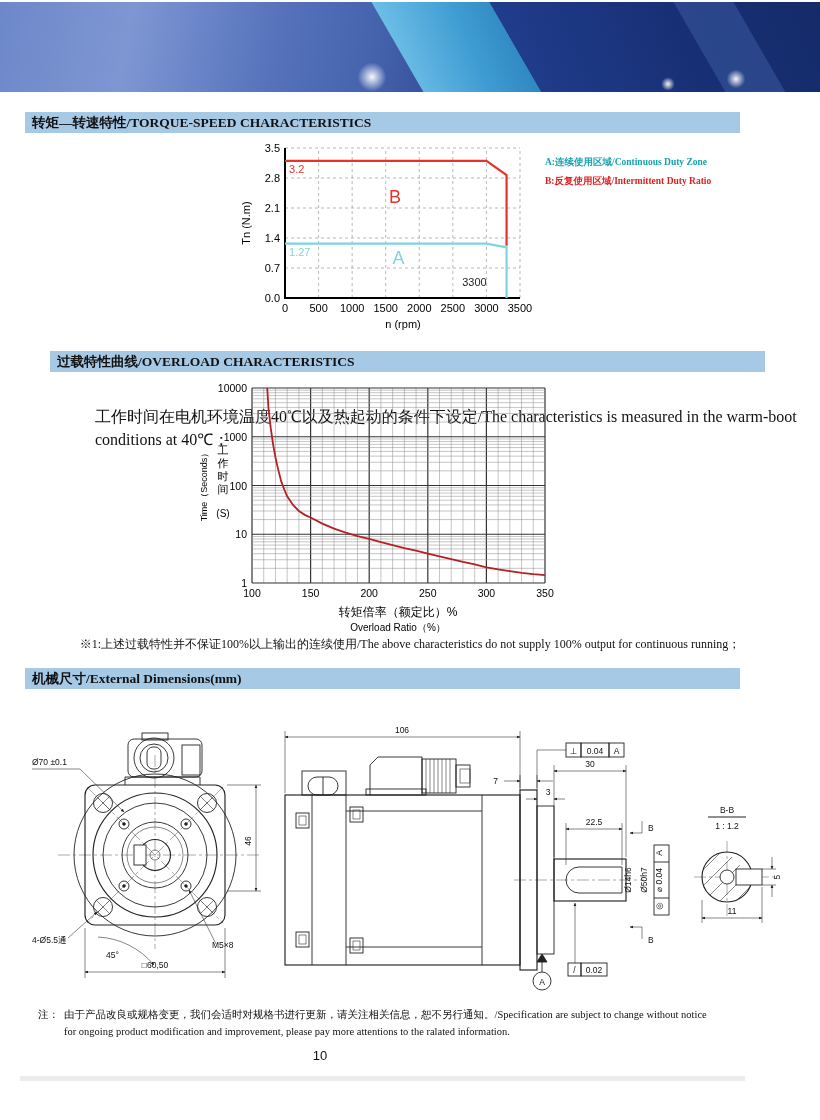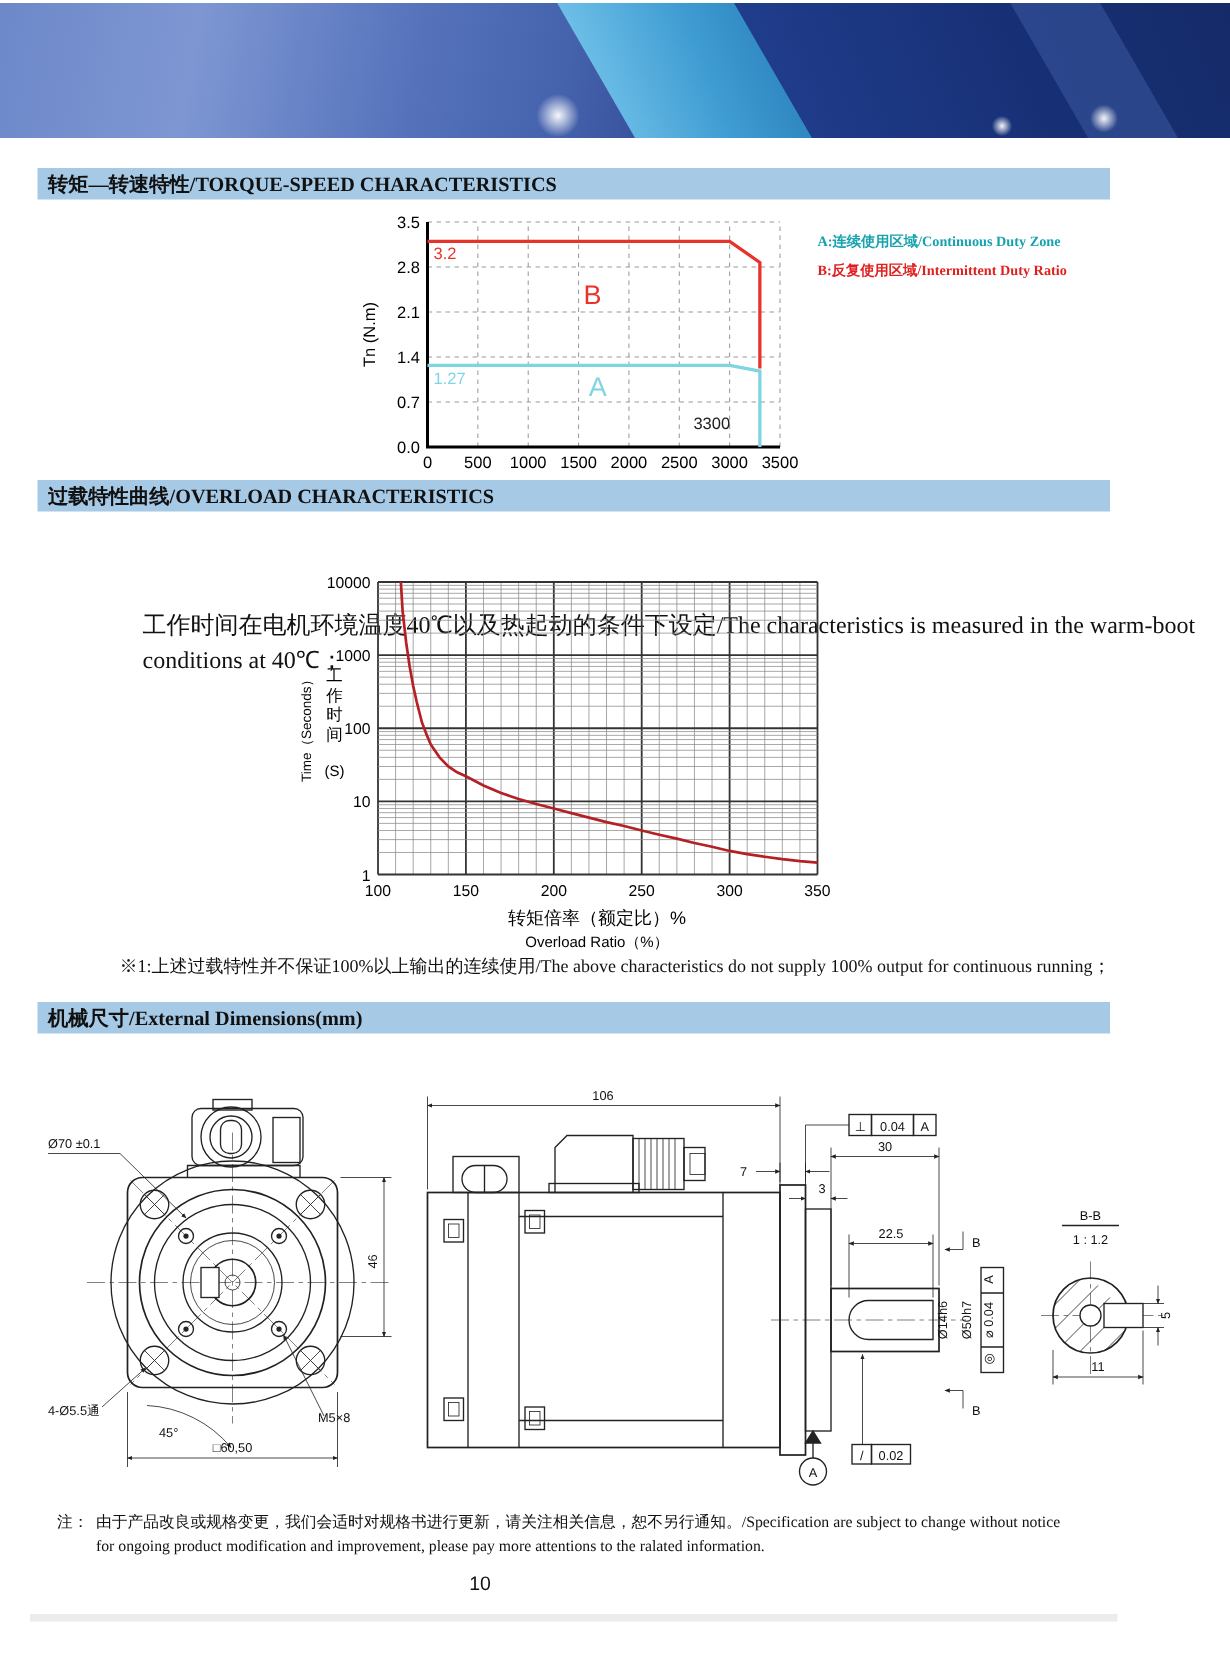--- a/index.html
+++ b/index.html
@@ -101,21 +101,21 @@
         <text x="12" y="83" text-anchor="middle" font-size="11" transform="rotate(-90 12 83)">Tn (N.m)</text>
         <text x="165" y="188" text-anchor="middle" font-size="11">n (rpm)</text>
       </svg>
   </div>
 
   <div class="legend">
     <div style="color:#17a3ae;">A:连续使用区域/Continuous Duty Zone</div>
     <div style="color:#e01f1f;">B:反复使用区域/Intermittent Duty Ratio</div>
   </div>
 
-  <div class="secbar" style="top:320px;">过载特性曲线/OVERLOAD CHARACTERISTICS</div>
+  <div class="secbar" style="top:351px;margin-left:25px;">过载特性曲线/OVERLOAD CHARACTERISTICS</div>
 
   <div class="cond">工作时间在电机环境温度40℃以及热起动的条件下设定/The characteristics is measured in the warm-boot conditions at 40℃；</div>
 
   <div id="overload-chart">
     <svg id="overload-svg" width="410" height="262" viewBox="0 0 410 262">
         <line x1="67" y1="8" x2="67" y2="203" stroke="#333" stroke-width="1.2"></line>
         <line x1="78.72" y1="8" x2="78.72" y2="203" stroke="#8a8a8a" stroke-width="0.5"></line>
         <line x1="90.44" y1="8" x2="90.44" y2="203" stroke="#8a8a8a" stroke-width="0.5"></line>
         <line x1="102.16" y1="8" x2="102.16" y2="203" stroke="#8a8a8a" stroke-width="0.5"></line>
         <line x1="113.88" y1="8" x2="113.88" y2="203" stroke="#8a8a8a" stroke-width="0.5"></line>

